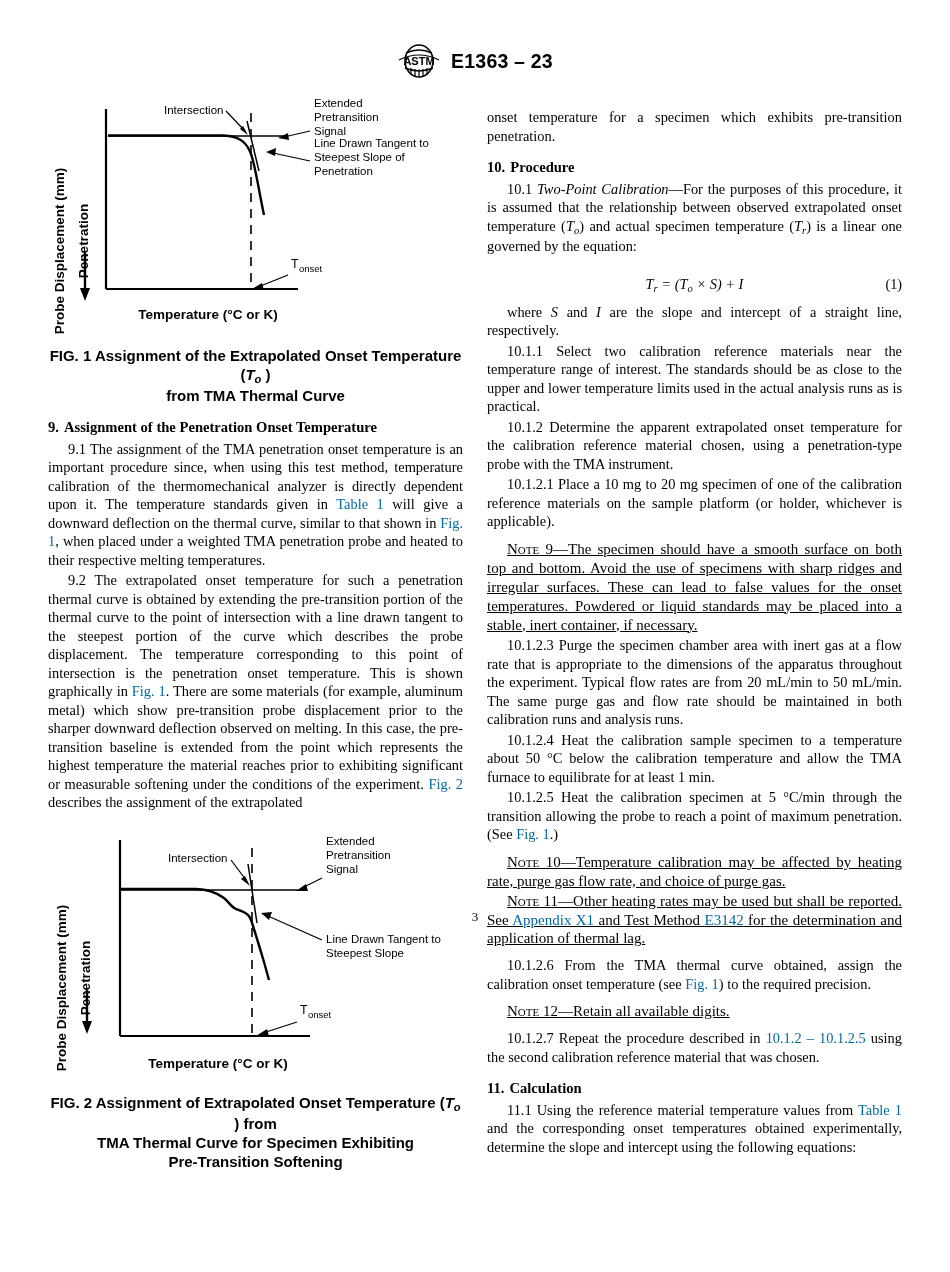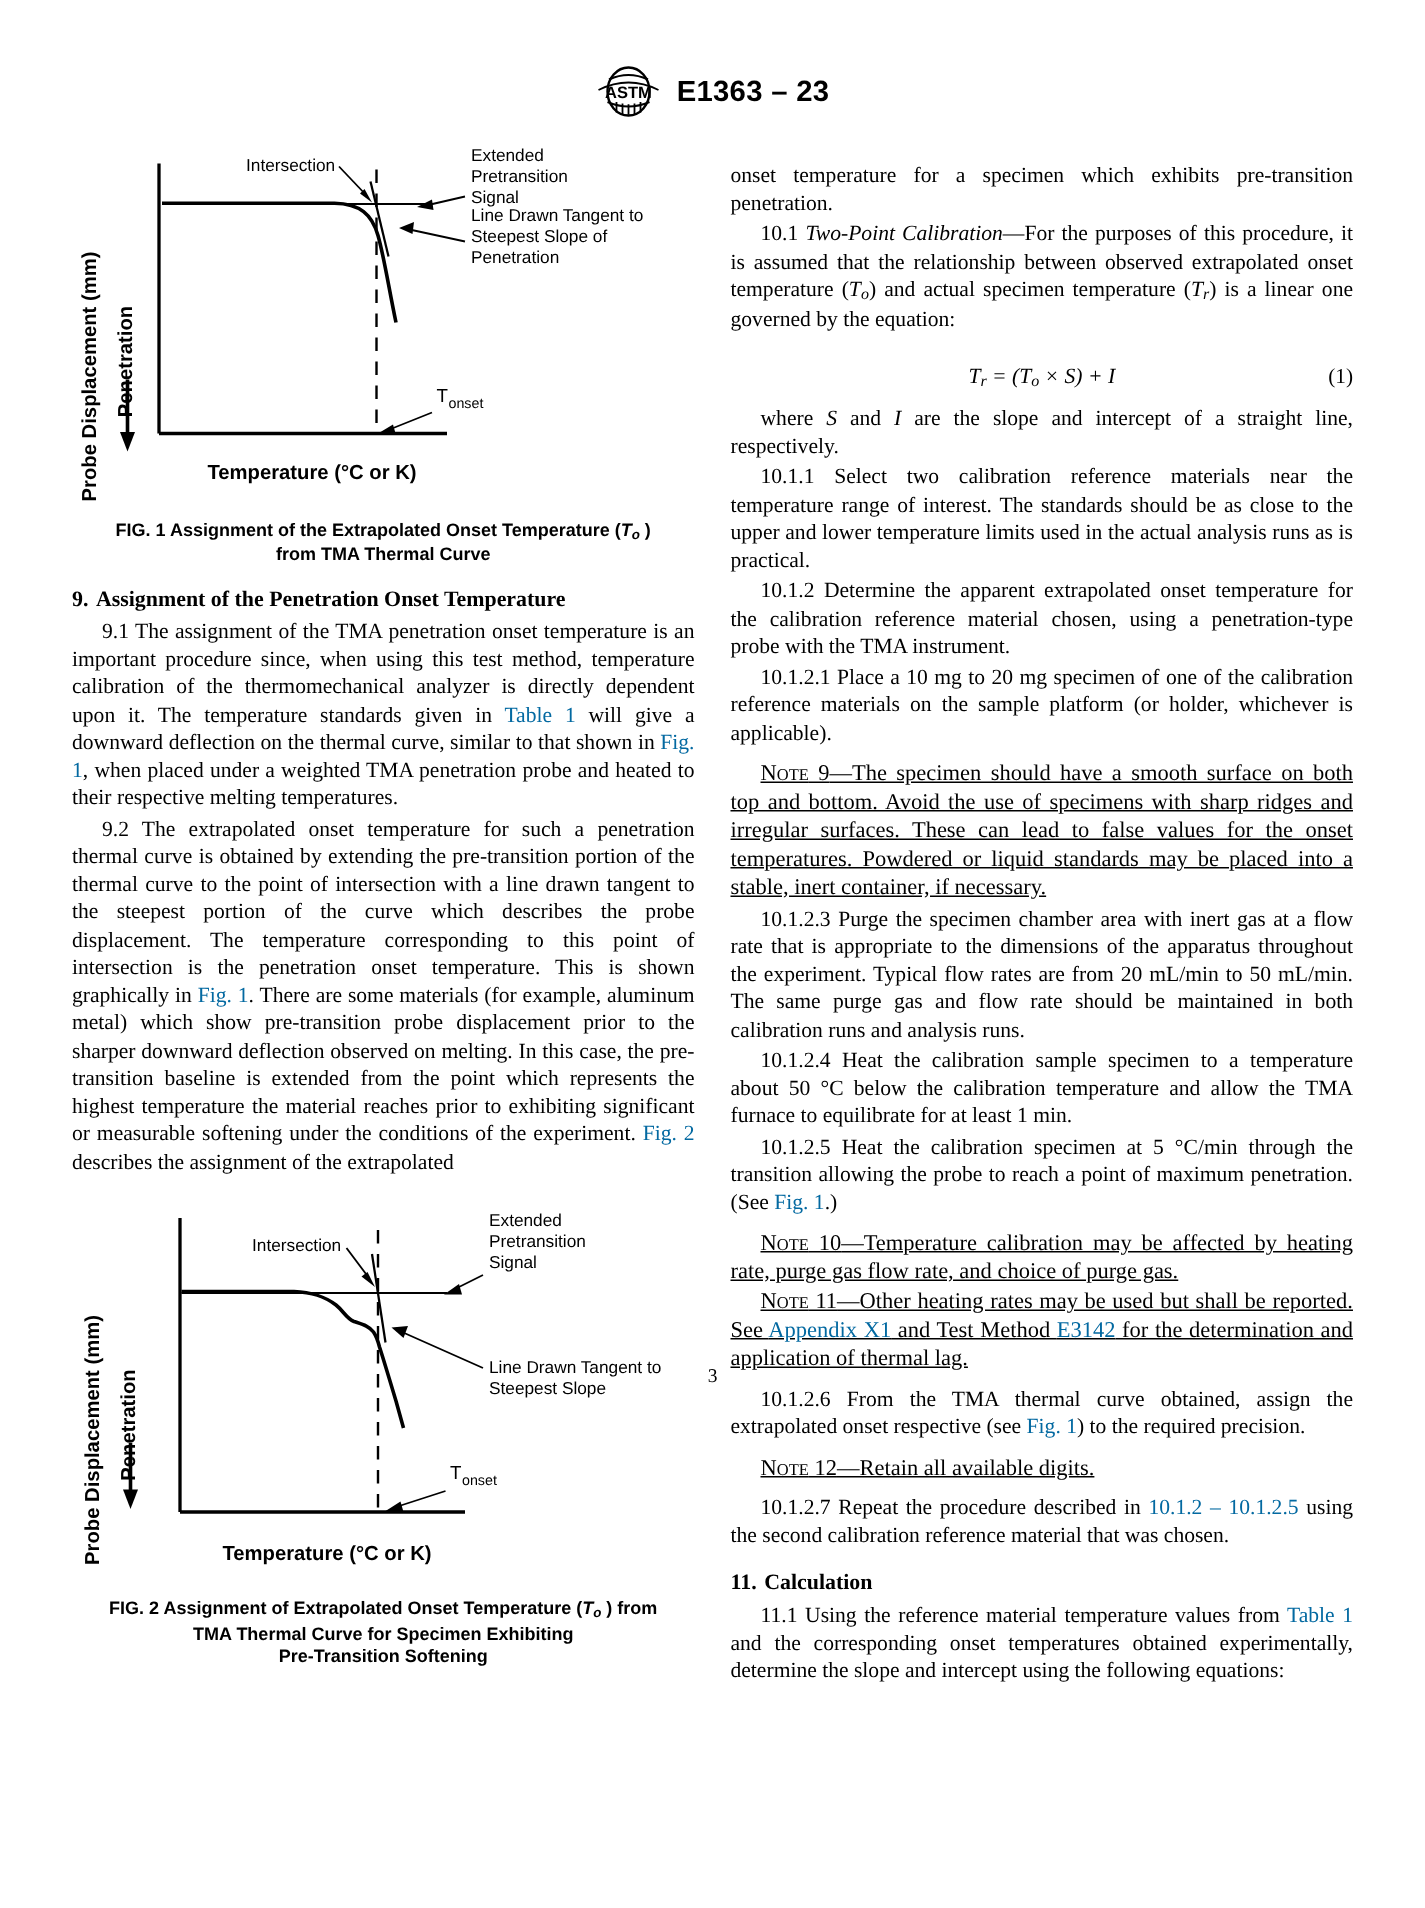--- a/index.html
+++ b/index.html
@@ -79,21 +79,21 @@
     font-size: 14.2px;
   }
   sub { font-size: .74em; vertical-align: -0.25em; }
   .mi { font-style: italic; }
 
   
   .figure { position: relative; width: 415px; }
   .fig-caption {
     font-family: "Liberation Sans", sans-serif;
     font-weight: bold;
-    font-size: 12px;
+    font-size: 15px;
     text-align: center;
     line-height: 1.27;
     text-indent: 0;
   }
   .fig-caption .it { font-style: italic; }
   .fig1-wrap { margin-top: -2px; }
   .fig2-wrap { margin-top: 16px; }
   svg { display: block; }
 
   .page-num {
@@ -240,20 +240,23 @@
         <span>Pre-Transition Softening</span>
       </div>
     </div>
 
   </div>
 
   <div class="col col-right">
 
     <p class="para first cont">onset temperature for a specimen which exhibits pre-transition penetration.</p>
 
+    <p class="sec-head">
+      <span class="num">10.</span><span>Procedure</span>
+    </p>
 
     <p class="para"><span>10.1 </span><span class="ital">Two-Point  Calibration</span><span>—For  the  purposes  of  this procedure, it is assumed that the relationship between observed extrapolated onset temperature (</span><span class="mi">T</span><sub class="mi">o</sub><span>) and actual specimen temperature (</span><span class="mi">T</span><sub class="mi">r</sub><span>) is a linear one governed by the equation:</span></p>
 
     <div class="eqn">
       <span class="mi">T</span><sub class="mi">r</sub><span class="mi"> = (T</span><sub class="mi">o</sub><span class="mi"> × S) + I</span>
       <span class="num-r">(1)</span>
     </div>
 
     <p class="para"><span>where </span><span class="mi">S</span><span> and </span><span class="mi">I</span><span> are the slope and intercept of a straight line, respectively.</span></p>
 
@@ -265,21 +268,21 @@
 
     <p class="para">10.1.2.3  Purge the specimen chamber area with inert gas at a flow rate that is appropriate to the dimensions of the apparatus throughout the experiment. Typical flow rates are from 20 mL/min to 50 mL/min. The same purge gas and flow rate should be maintained in both calibration runs and analysis runs.</p>
     <p class="para">10.1.2.4  Heat the calibration sample specimen to a temperature about 50 °C below the calibration temperature and allow the TMA furnace to equilibrate for at least 1 min.</p>
 
     <p class="para"><span>10.1.2.5  Heat the calibration specimen at 5 °C/min through the transition allowing the probe to reach a point of maximum penetration. (See </span><span class="lnk">Fig. 1</span><span>.)</span></p>
 
     <p class="note"><span class="note-lbl">Note</span><span> 10</span><span>—Temperature calibration may be affected by heating rate, purge gas flow rate, and choice of purge gas.</span></p>
 
     <p class="note" style="margin-top:1px"><span class="note-lbl">Note</span><span> 11</span><span>—Other heating rates may be used but shall be reported. See </span><span class="lnk">Appendix X1</span><span> and Test Method </span><span class="lnk">E3142</span><span> for the determination and application of thermal lag.</span></p>
 
-    <p class="para" style="margin-top:8px"><span>10.1.2.6  From the TMA thermal curve obtained, assign the extrapolated onset respective (see </span><span class="lnk">Fig. 1</span><span>) to the required precision.</span></p>
+    <p class="para" style="margin-top:8px"><span>10.1.2.6  From the TMA thermal curve obtained, assign the calibration onset temperature (see </span><span class="lnk">Fig. 1</span><span>) to the required precision.</span></p>
 
     <p class="note"><span class="note-lbl">Note</span><span> 12</span><span>—Retain all available digits.</span></p>
 
     <p class="para" style="margin-top:8px"><span>10.1.2.7  Repeat the procedure described in </span><span class="lnk">10.1.2 – 10.1.2.5</span><span> using the second calibration reference material that was chosen.</span></p>
 
     <p class="sec-head">
       <span class="num">11.</span><span>Calculation</span>
     </p>
 
     <p class="para"><span>11.1  Using the reference material temperature values from </span><span class="lnk">Table 1</span><span> and the corresponding onset temperatures obtained experimentally, determine the slope and intercept using the following equations:</span></p>

